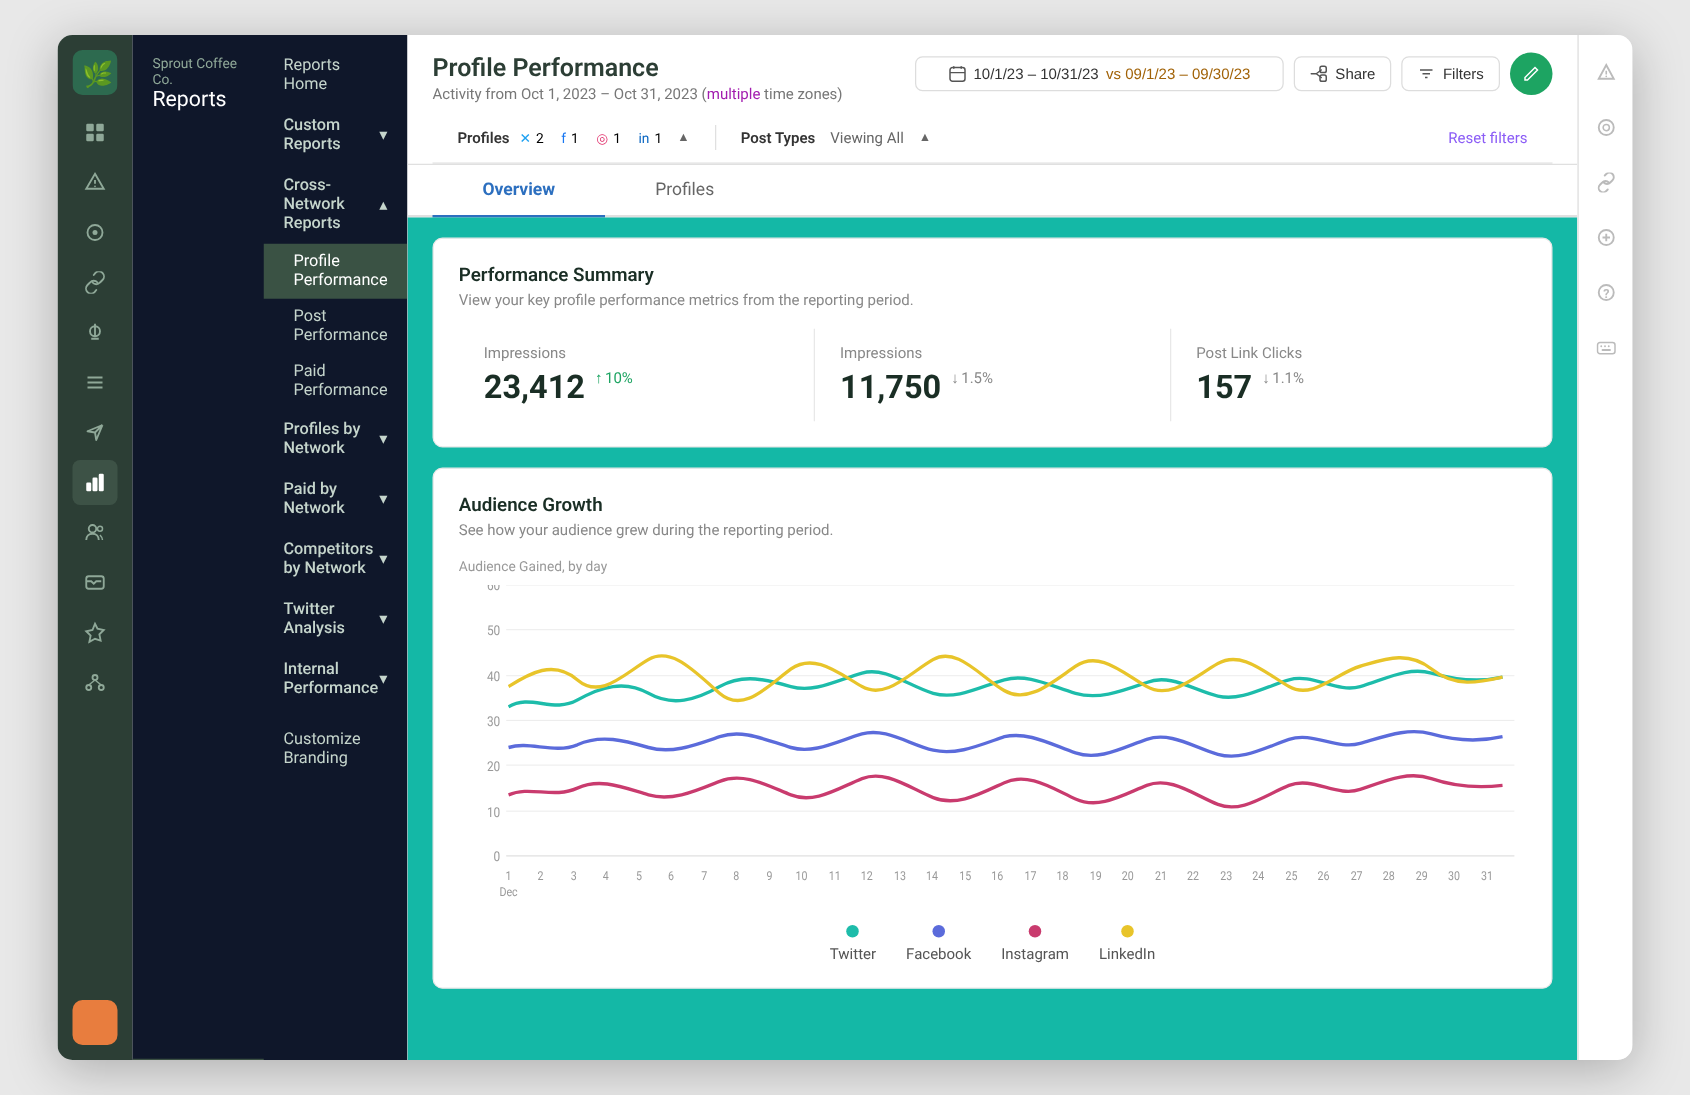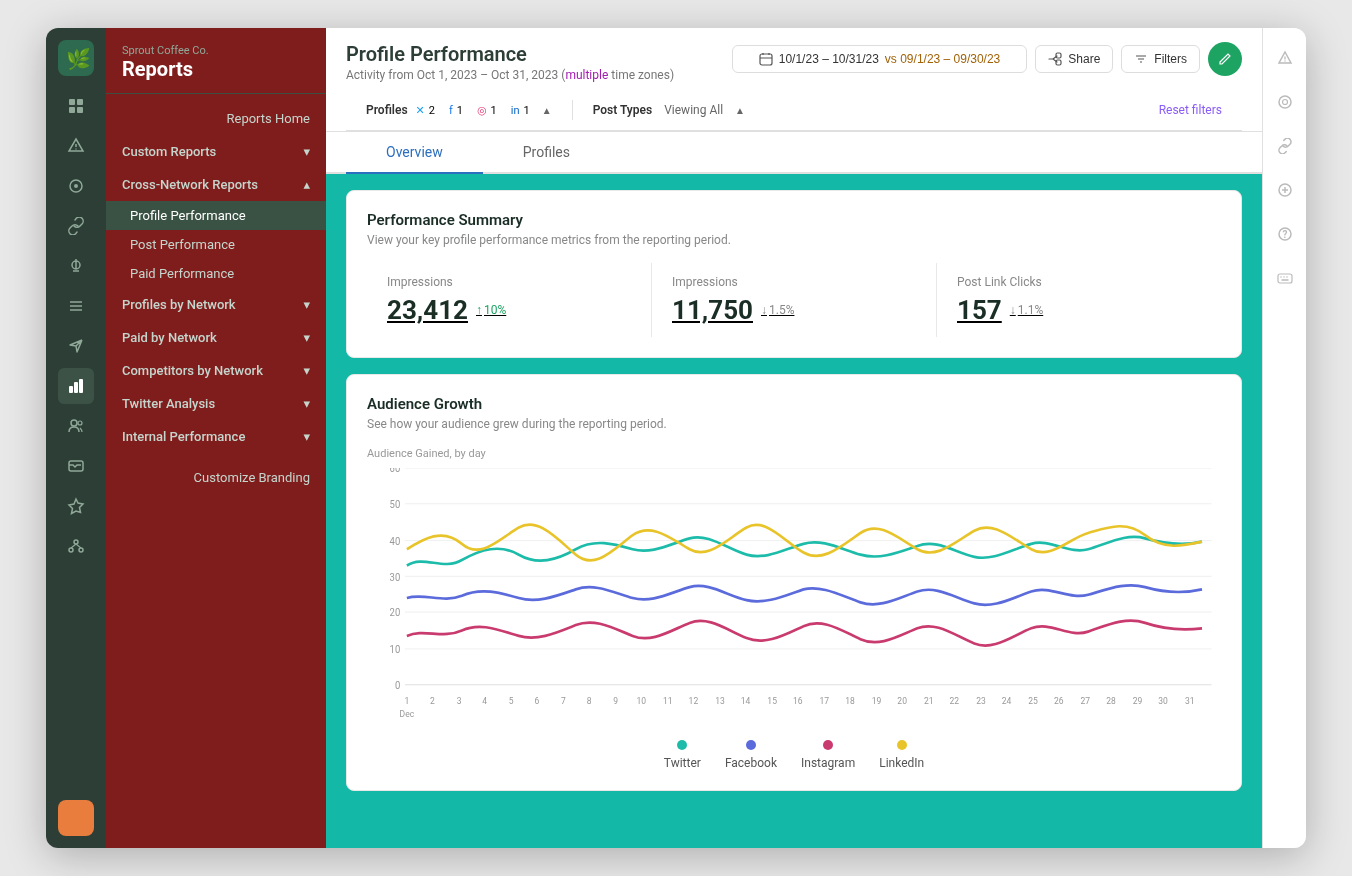--- a/index.html
+++ b/index.html
@@ -49,37 +49,37 @@
       width: 36px;
       height: 36px;
       border-radius: 8px;
       background: #e87d3e;
       margin-bottom: 12px;
     }
 
     
     .sidebar {
       width: 220px;
-      background: #7f1d1d;
-      display: flex;
-      flex-direction: column;
+      background: #0f172a;
+      display: flex;
+      flex-direction: row;
       overflow-y: auto;
       flex-shrink: 0;
     }
     .sidebar-brand {
       padding: 16px 16px 12px;
       border-bottom: 1px solid #3a4f42;
     }
     .brand-company {
       font-size: 11px;
       color: #8fa898;
     }
     .brand-title {
-      font-size: 20px;
-      font-weight: 700;
+      font-size: 17px;
+      font-weight: 400;
       color: #fff;
     }
     .sidebar-nav {
       padding: 8px 0;
       flex: 1;
     }
     .nav-item {
       display: flex;
       align-items: center;
       justify-content: flex-end;
@@ -252,21 +252,21 @@
       padding: 12px 40px;
       font-size: 14px;
       color: #666;
       cursor: pointer;
       border-bottom: 2px solid transparent;
       margin-bottom: -2px;
     }
     .tab.active {
       color: #2c6fbf;
       border-bottom-color: #2c6fbf;
-      font-weight: 400;
+      font-weight: 700;
     }
 
     
     .content {
       flex: 1;
       overflow-y: auto;
       padding: 16px 20px;
       background: #14b8a6;
     }
 
@@ -301,23 +301,22 @@
       border-right: 1px solid #e8e8e8;
     }
     .metric-item:last-child { border-right: none; }
     .metric-label {
       font-size: 12px;
       color: #888;
       margin-bottom: 6px;
     }
     .metric-value-row {
       display: flex;
-      align-items: center;
+      align-items: flex-start;
       gap: 8px;
-      text-decoration: underline;
     }
     .metric-value {
       font-size: 26px;
       font-weight: 700;
       color: #1a2e25;
     }
     .metric-change {
       font-size: 12px;
       display: flex;
       align-items: center;

